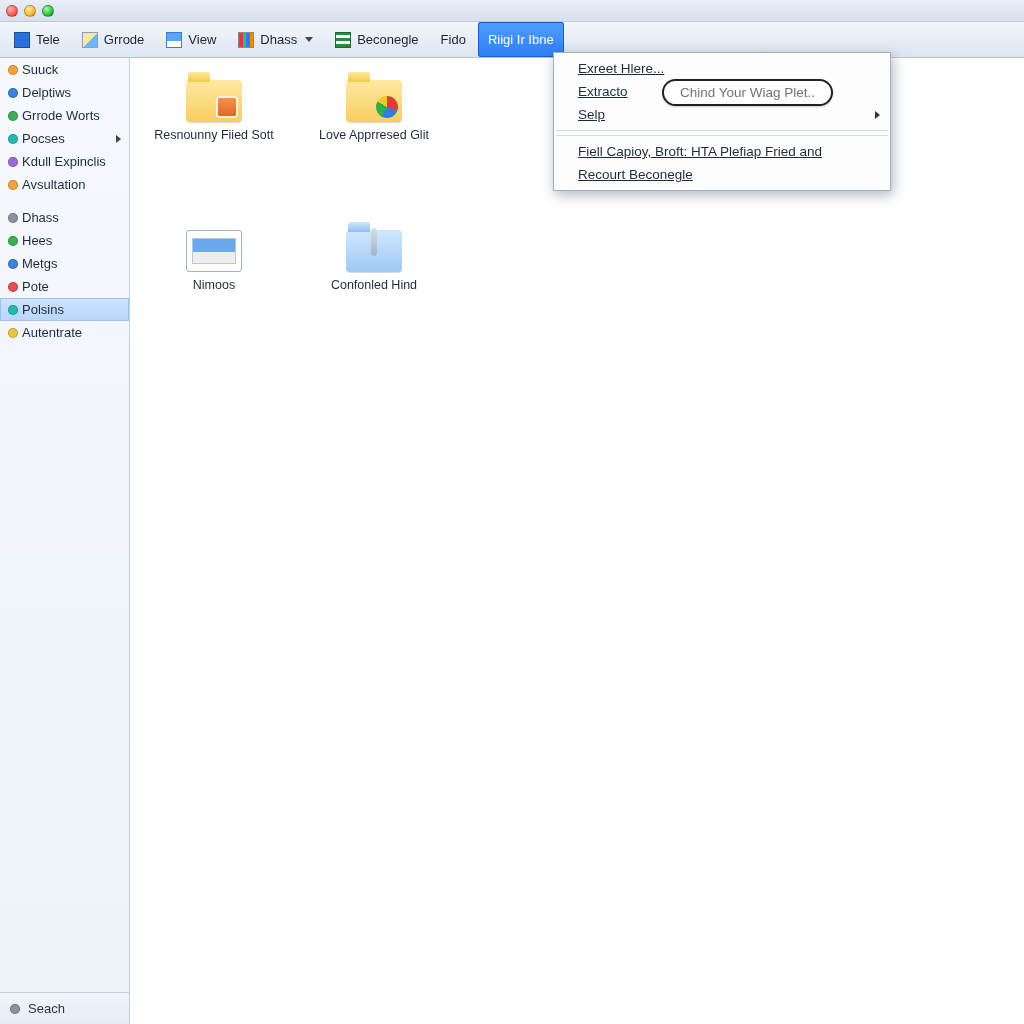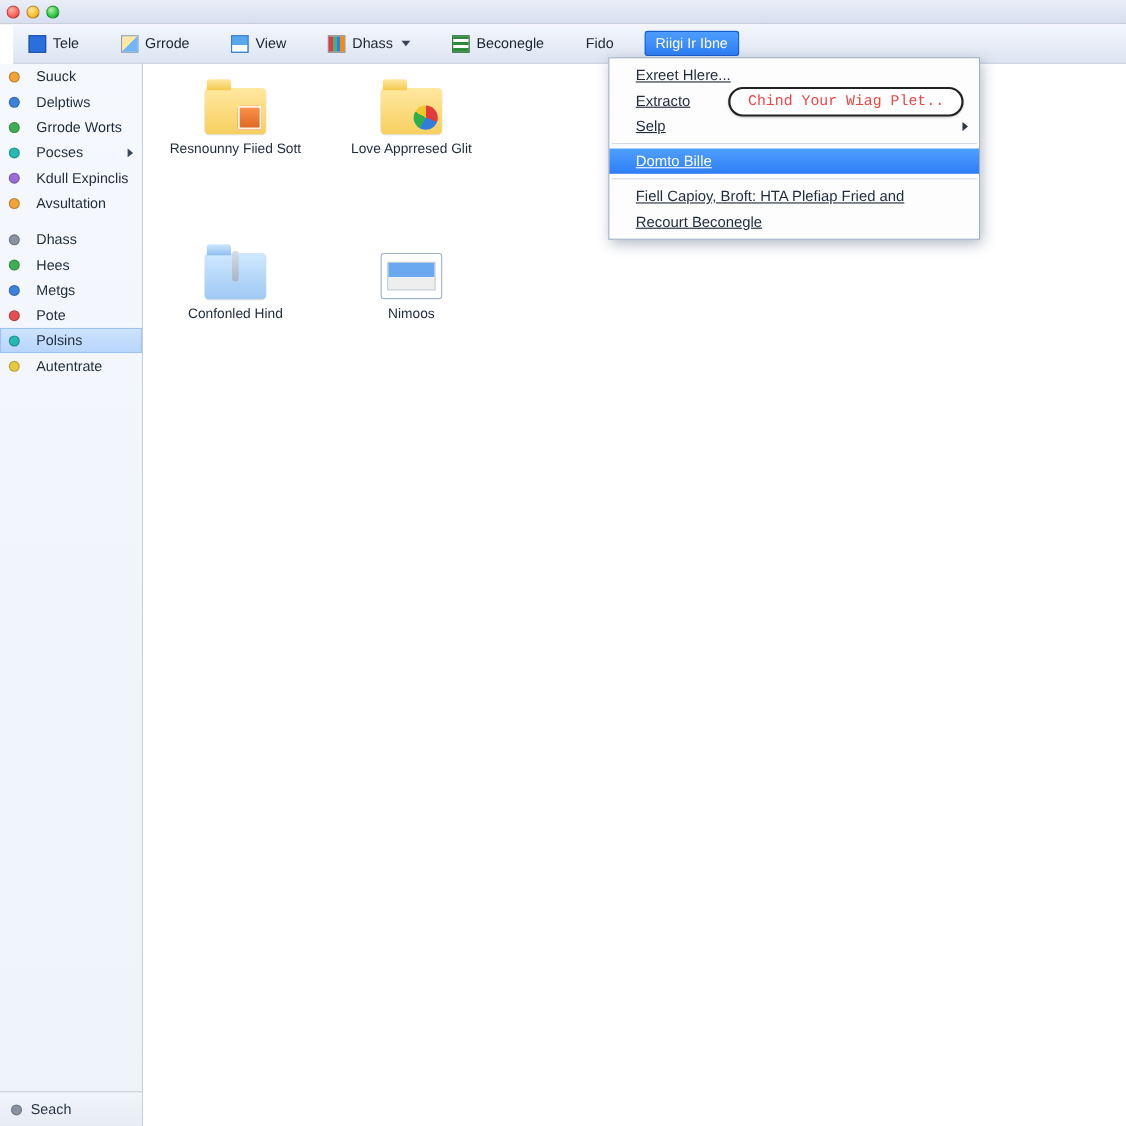--- a/index.html
+++ b/index.html
@@ -6,37 +6,37 @@
 html, body { width: 1024px; height: 1024px; overflow: hidden; background: #fff; }
 
 
 .titlebar { height: 22px; background: linear-gradient(#e9eef7, #d8dfef); border-bottom: 1px solid #c3cad8; display: flex; align-items: center; padding: 0 6px; gap: 6px; }
 .traffic { width: 12px; height: 12px; border-radius: 50%; border: 1px solid rgba(0,0,0,.25); }
 .traffic.red    { background: radial-gradient(circle at 35% 30%, #ffb3a7, #ff5f57 60%, #c33c2f); }
 .traffic.yellow { background: radial-gradient(circle at 35% 30%, #ffe9a0, #febc2e 60%, #c0861a); }
 .traffic.green  { background: radial-gradient(circle at 35% 30%, #b9f0a8, #28c840 60%, #13812a); }
 
 
-.toolbar { height: 36px; background: linear-gradient(#f3f6fc, #dde5f2); border-bottom: 1px solid #b7c2d6; display: flex; align-items: center; padding: 0 4px; gap: 18px; font-size: 13px; margin-left: 12px; }
+.toolbar { height: 36px; background: linear-gradient(#f3f6fc, #dde5f2); border-bottom: 1px solid #b7c2d6; display: flex; padding: 0 4px; gap: 2px; font-size: 13px; }
 .tb-item { display: flex; align-items: center; gap: 6px; padding: 4px 10px; border-radius: 3px; color: #1b2430; cursor: default; position: relative; }
 .tb-item.open { background: linear-gradient(#4f9fff,#2d7ef5); color: #fff; box-shadow: inset 0 0 0 1px #1c5ec8; }
 .tb-ico { width: 16px; height: 16px; display: inline-block; }
 .caret { width:0;height:0;border-left:4px solid transparent;border-right:4px solid transparent;border-top:5px solid #3a4659; margin-left:2px;}
 .tb-ico.blue-sq { background:#2a6fdc; border:1px solid #1a4fa0; }
 .tb-ico.pencil  { background: linear-gradient(135deg,#ffe9a0 50%,#6fb5ff 50%); border:1px solid #8aa0b8; }
 .tb-ico.cal     { background:#5aa7f0; border:1px solid #3a7cc7; box-shadow: inset 0 -6px 0 #fff; }
 .tb-ico.bars    { background: linear-gradient(90deg,#e34,#e34 25%,#3b7 25%,#3b7 50%,#37f 50%,#37f 75%,#f80 75%); border:1px solid #888; }
 .tb-ico.grid    { background: repeating-linear-gradient(0deg,#2c8a3a,#2c8a3a 3px,#fff 3px,#fff 6px); border:1px solid #1e6a2a; }
 
 .workspace { display:flex; height: calc(1024px - 22px - 36px); }
 
 
 .sidebar { width: 130px; background: linear-gradient(#f5f8fd,#eef3fa); border-right: 1px solid #c6cfdd; display:flex; flex-direction:column; }
 .side-list { flex: 1; overflow:hidden; }
-.side-item { display:flex; align-items:center; gap:15px; padding: 4px 8px; font-size: 13px; color:#1f2b3a; position:relative; cursor:default; white-space:nowrap; }
+.side-item { display:flex; align-items:center; gap:4px; padding: 4px 8px; font-size: 13px; color:#1f2b3a; position:relative; cursor:default; white-space:nowrap; }
 .side-item.selected { background: linear-gradient(#cfe4ff,#b7d5fb); box-shadow: inset 0 0 0 1px #9cc2f0; }
 .side-dot { width:10px; height:10px; border-radius:50%; flex:0 0 10px; box-shadow:0 0 0 1px rgba(0,0,0,.2) inset; }
 .side-item .sub-caret { margin-left:auto; width:0;height:0;border-top:4px solid transparent;border-bottom:4px solid transparent;border-left:5px solid #3a4659; }
 .side-gap { height:10px; }
 .side-bottom { border-top:1px solid #c6cfdd; padding:8px 10px; font-size:13px; color:#2a3545; background:linear-gradient(#f1f5fb,#e6ecf5); display:flex; align-items:center; gap:8px; }
 
 
 .content { flex:1; position:relative; background:#fff; }
 .icon-grid { display:flex; gap:40px; padding: 16px 24px; flex-wrap:wrap; align-content:flex-start; }
 .fs-item { width:120px; display:flex; flex-direction:column; align-items:center; gap:6px; font-size:12.5px; color:#1f2b3a; text-align:center; line-height:1.25; cursor:default; }
@@ -51,21 +51,21 @@
 .embl.pin { background:linear-gradient(#d7dde6,#a9b3c2); width:6px; height:28px; border-radius:3px; left:50%; top:-2px; transform:translateX(-50%); position:absolute; }
 .thumb { width:56px; height:42px; border:1px solid #9fb1c6; border-radius:3px; background:#fff; position:absolute; bottom:0; left:2px; display:flex; align-items:center; justify-content:center; }
 .thumb-inner { width:44px; height:26px; background:linear-gradient(180deg,#6aa9f0 0 55%, #eee 55% 100%); border:1px solid #b9c6d6; }
 
 
 .context-menu { position:absolute; left:423px; top:-6px; width:338px; background:#fdfdfd; border:1px solid #9fb0c6; box-shadow:2px 4px 12px rgba(30,50,80,.35); padding:4px 0; font-size:13.5px; color:#1f2b3a; }
 .cm-item { padding:4px 24px 4px 24px; position:relative; cursor:default; white-space:nowrap;text-decoration:underline; }
 .cm-item.hl { background:linear-gradient(#4f9fff,#2d7ef5); color:#fff; }
 .cm-item .sub-arrow { position:absolute; right:10px; top:50%; transform:translateY(-50%); width:0;height:0;border-top:4px solid transparent;border-bottom:4px solid transparent;border-left:5px solid #2a3545; }
 .cm-sep { height:1px; background:#d3dae5; margin:4px 2px; }
-.cm-bubble { position:absolute; left:108px; top:26px; background:#fff; border:2px solid #222; border-radius:18px; padding:4px 16px; font-size:13.5px; color:#ef4444; box-shadow:0 1px 2px rgba(0,0,0,.2);font-family:Liberation Mono, monospace; }
+.cm-bubble { position:absolute; left:108px; top:26px; background:#fff; border:2px solid #222; border-radius:18px; padding:4px 16px; font-size:13.5px; color:#737373; box-shadow:0 1px 2px rgba(0,0,0,.2); }
 
 
 .c-orange{background:#f2a33c}.c-blue{background:#3c82d8}.c-green{background:#3fae52}.c-teal{background:#27b8b1}.c-purple{background:#9b6bd6}.c-red{background:#e25050}.c-gray{background:#8892a0}.c-yellow{background:#e6c83f}
 </style>
 </head>
 <body>
 
 <div class="titlebar">
   <span class="traffic red"></span>
   <span class="traffic yellow"></span>
@@ -176,41 +176,40 @@
           <div class="fs-ico">
             <div class="folder">
               <div class="embl pie"></div>
             </div>
           </div>
           <span>Love Apprresed Glit</span>
         </div>
         <div style="flex-basis: 100%; height: 0px;"></div>
         <div class="fs-item">
           <div class="fs-ico">
+            <div class="thumb">
+              <div class="thumb-inner"></div>
+            </div>
+          </div>
+          <span>Nimoos</span>
+        </div>
+        <div class="fs-item">
+          <div class="fs-ico">
             <div class="folder blue">
               <div class="embl pin"></div>
             </div>
           </div>
           <span>Confonled Hind</span>
-        </div>
-        <div class="fs-item">
-          <div class="fs-ico">
-            <div class="thumb">
-              <div class="thumb-inner"></div>
-            </div>
-          </div>
-          <span>Nimoos</span>
         </div>
       </div>
 
     <div class="context-menu" id="ctxMenu">
       <div class="cm-bubble">Chind Your Wiag Plet..</div>
     <div class="cm-item"><span>Exreet Hlere...</span></div>
         <div class="cm-item"><span>Extracto</span></div>
         <div class="cm-item"><span>Selp</span><span class="sub-arrow"></span></div>
         <div class="cm-sep"></div>
-        <div class="cm-item hl"><span>Domto Bille</span></div>
         <div class="cm-sep"></div>
         <div class="cm-item"><span>Fiell Capioy, Broft: HTA Plefiap Fried and</span></div>
         <div class="cm-item"><span>Recourt Beconegle</span></div>
       </div>
   </div>
 </div>
 
 </body></html>

